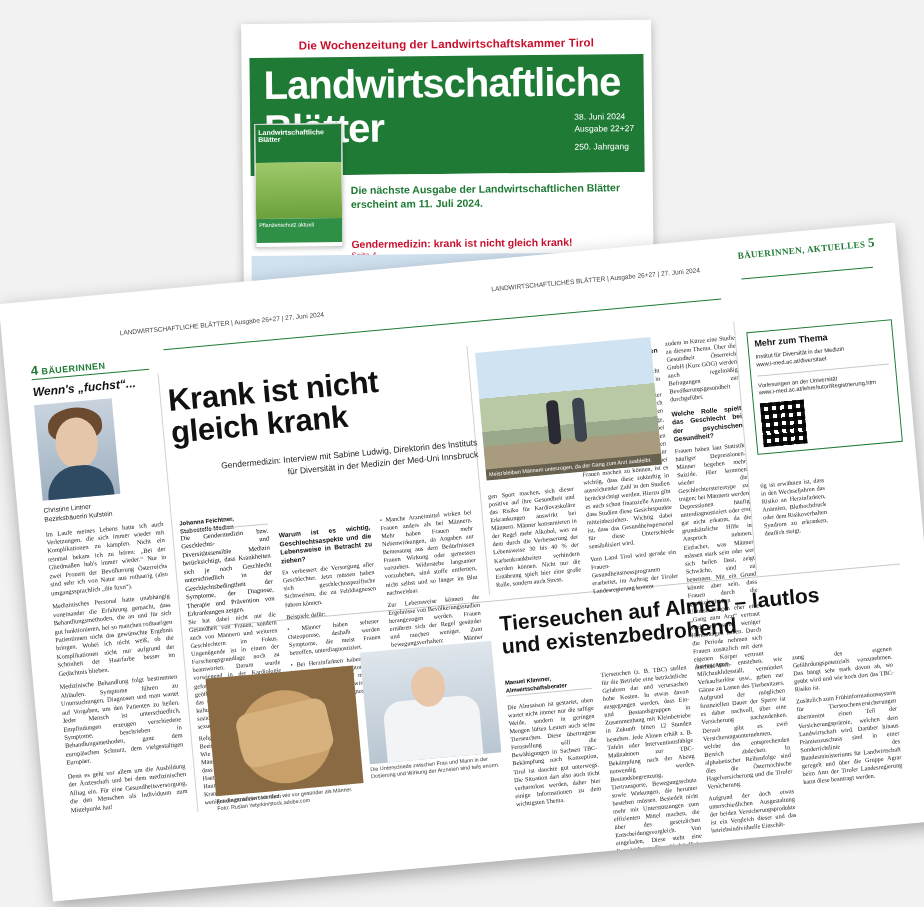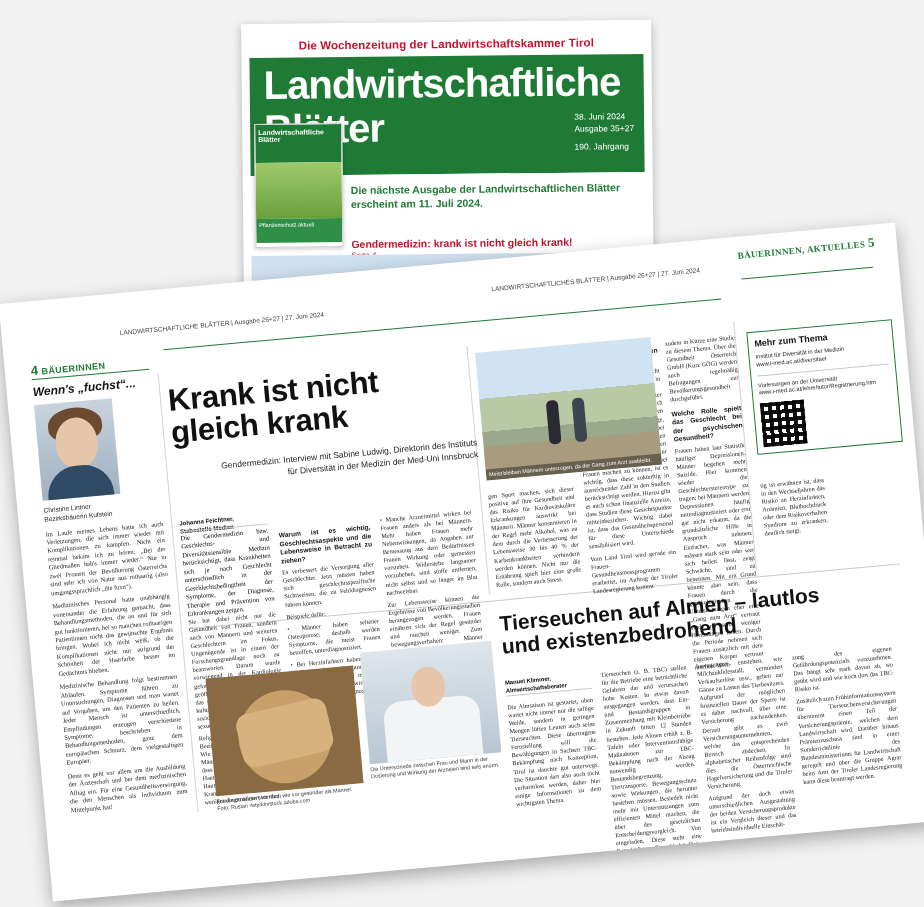--- a/index.html
+++ b/index.html
@@ -241,23 +241,23 @@
 <div class="stage">
 
   <div class="cover">
     <div class="cover-kicker">Die Wochenzeitung der Landwirtschaftskammer Tirol</div>
 
     <div class="cover-green">
       <div class="masthead-1">Landwirtschaftliche</div>
       <div class="masthead-2">Blätter</div>
       <div class="issue-box">
         <div>38. Juni 2024</div>
-        <div>Ausgabe 35+27</div>
+        <div>Ausgabe 22+27</div>
         <div style="height:5px"></div>
-        <div>190. Jahrgang</div>
+        <div>250. Jahrgang</div>
       </div>
     </div>
 
     <div class="cover-mid">
       <div class="mini-mag">
         <div class="mm-green">Landwirtschaftliche Blätter</div>
         <div class="mm-img"></div>
         <div class="mm-bar">Pflanzenschutz aktuell</div>
       </div>
       <div class="promo">Die nächste Ausgabe der Landwirtschaftlichen Blätter erscheint am 11. Juli 2024.</div>

